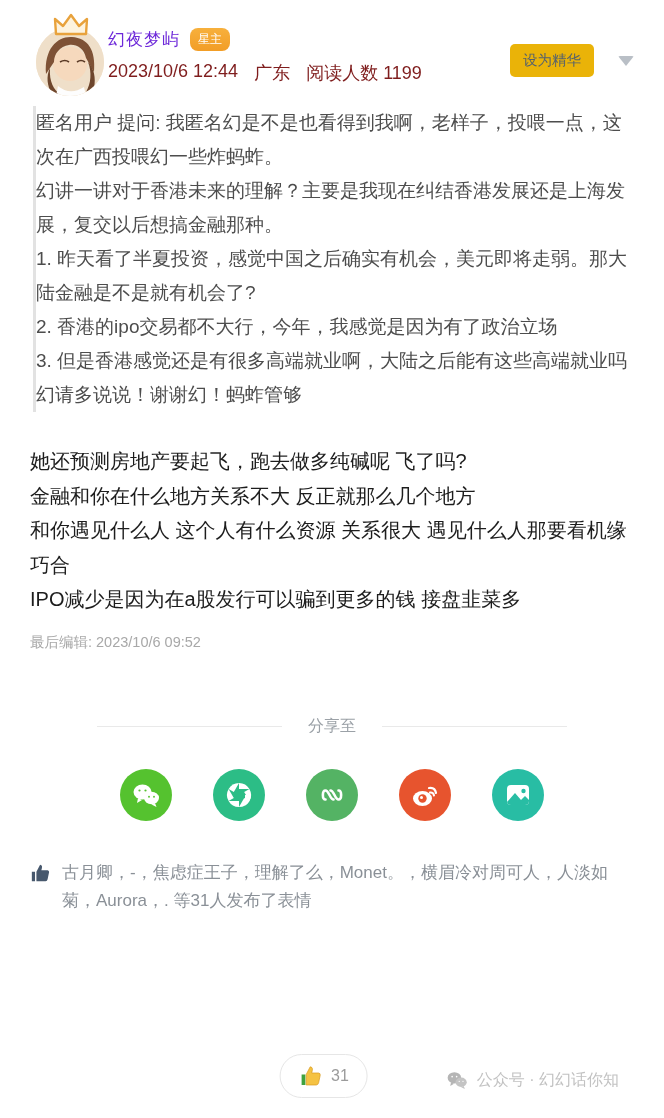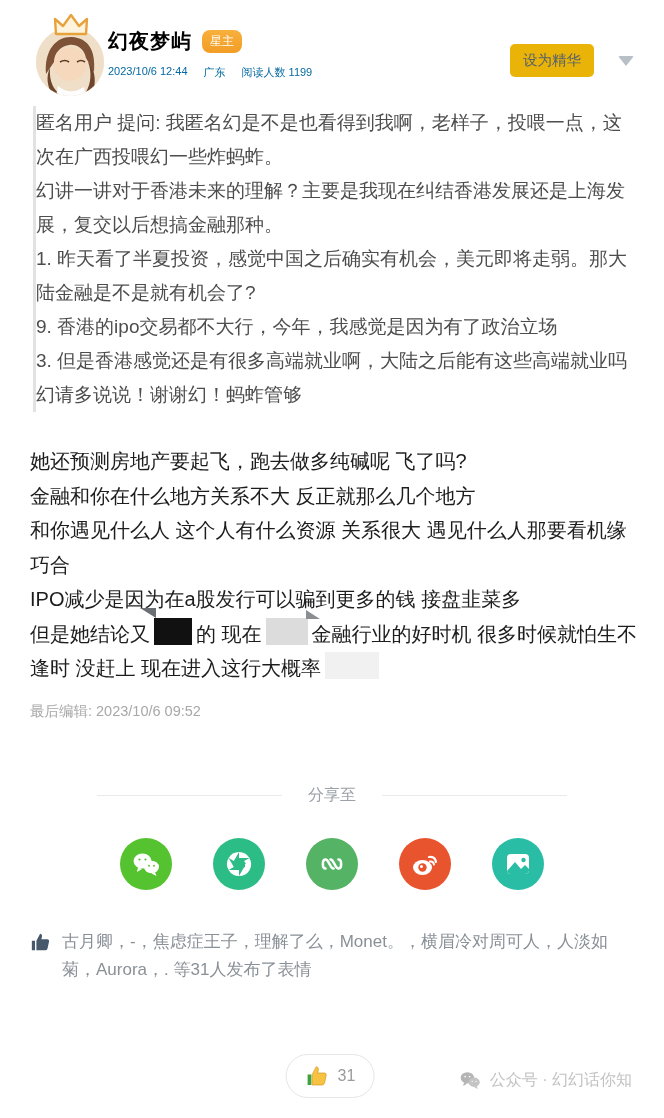--- a/index.html
+++ b/index.html
@@ -11,24 +11,24 @@
     position: relative;
   }
   
   .header { position: relative; padding: 16px 28px 0 36px; height: 92px; }
   .avatar-wrap { position: absolute; left: 36px; top: 12px; width: 70px; height: 92px; }
   .crown { position: absolute; left: 17px; top: 0; width: 36px; height: 26px; z-index: 2; }
   .avatar { position: absolute; left: 0; top: 16px; width: 68px; height: 68px; border-radius: 50%;
             overflow: hidden; background: #f3e1c8; }
   .id-block { position: absolute; left: 108px; top: 28px; }
   .name-row { display: flex; align-items: center; }
-  .author-name { color: #000000; font-size: 20px; font-weight: 700; letter-spacing: 1px; }
+  .author-name { color: #6d28d9; font-size: 17px; font-weight: 400; letter-spacing: 1px; }
   .owner-badge { margin-left: 10px; background: linear-gradient(180deg,#f7b03c,#f29d26);
                  color: #fff; font-size: 12px; padding: 3px 8px; border-radius: 8px; }
-  .meta-row { margin-top: 10px; color: #0369a1; font-size: 11px; display: flex; gap: 16px; }
+  .meta-row { margin-top: 10px; color: #7f1d1d; font-size: 18px; display: flex; gap: 16px; }
   .digest-btn { position: absolute; right: 70px; top: 44px; background: #eab308;
                 color: #55616d; font-size: 14.5px; padding: 7px 13px; border-radius: 5px;
                 border: none; cursor: pointer; }
   .caret-down { position: absolute; right: 30px; top: 56px; width: 0; height: 0;
                 border-left: 8px solid transparent; border-right: 8px solid transparent;
                 border-top: 10px solid #b9bfc6; border-radius: 2px; }
   
   .quote { margin: 14px 28px 0 33px; border-left: 3px solid #e2e2e2; 
            color: #4d4d4d; font-size: 19px; line-height: 34px; }
   .quote p { margin: 0; }
@@ -49,21 +49,21 @@
   .share-divider .line { flex: 1; height: 1px; background: #e9e9e9; }
   .share-title { margin: 0 26px; color: #9ba1a7; font-size: 16px; }
   .share-row { margin-top: 32px; display: flex; justify-content: center; gap: 41px; }
   .share-btn { width: 52px; height: 52px; border-radius: 50%; display: flex;
                align-items: center; justify-content: center; cursor: pointer; }
   
   .react-row { margin: 38px 26px 0 30px; display: flex; color: #8a9097;
                font-size: 17px; line-height: 28px; }
   .thumb-sm { flex: 0 0 auto; width: 22px; height: 22px; margin: 3px 10px 0 0; }
   
-  .bottom-row { position: absolute; left: 0; right: 4px; top: 1054px; height: 48px; }
+  .bottom-row { position: absolute; left: 0; right: 17px; top: 1054px; height: 48px; }
   .like-pill { position: absolute; left: 50%; transform: translateX(-50%);
                display: inline-flex; align-items: center; gap: 9px;
                border: 1px solid #e6e6e6; border-radius: 23px; background: #fff;
                padding: 9px 18px; cursor: pointer; }
   .like-pill .count { color: #9b9b9b; font-size: 16px; }
   .footer-mark { position: absolute; right: 28px; top: 14px; display: flex;
                  align-items: center; gap: 8px; color: #c2c2c2; font-size: 16px; }
 </style>
 </head>
 <body>
@@ -98,31 +98,30 @@
     </div>
   </div>
   <button class="digest-btn">设为精华</button>
   <span class="caret-down"></span>
 </div>
 
 <div class="quote">
   <p>匿名用户 提问: 我匿名幻是不是也看得到我啊，老样子，投喂一点，这次在广西投喂幻一些炸蚂蚱。</p>
   <p>幻讲一讲对于香港未来的理解？主要是我现在纠结香港发展还是上海发展，复交以后想搞金融那种。</p>
   <p>1. 昨天看了半夏投资，感觉中国之后确实有机会，美元即将走弱。那大陆金融是不是就有机会了?</p>
-  <p>9. 香港的ipo交易都不大行，今年，我感觉是因为有了政治立场</p>
+  <p>2. 香港的ipo交易都不大行，今年，我感觉是因为有了政治立场</p>
   <p>3. 但是香港感觉还是有很多高端就业啊，大陆之后能有这些高端就业吗</p>
   <p>幻请多说说！谢谢幻！蚂蚱管够</p>
 </div>
 
 <div class="answer">
   <p>她还预测房地产要起飞，跑去做多纯碱呢 飞了吗?</p>
   <p>金融和你在什么地方关系不大 反正就那么几个地方</p>
   <p>和你遇见什么人 这个人有什么资源 关系很大 遇见什么人那要看机缘巧合</p>
   <p>IPO减少是因为在a股发行可以骗到更多的钱 接盘韭菜多</p>
-  <p><span>但是她结论又</span><span class="redact redact-black"></span><span>的 现在</span><span class="redact redact-light"></span><span>金融行业的好时机 很多时候就怕生不逢时 没赶上 现在进入这行大概率</span><span class="redact redact-faint"></span></p>
 </div>
 
 <div class="last-edited">最后编辑: 2023/10/6 09:52</div>
 
 <div class="share-divider">
   <span class="line"></span>
   <span class="share-title">分享至</span>
   <span class="line"></span>
 </div>
 

